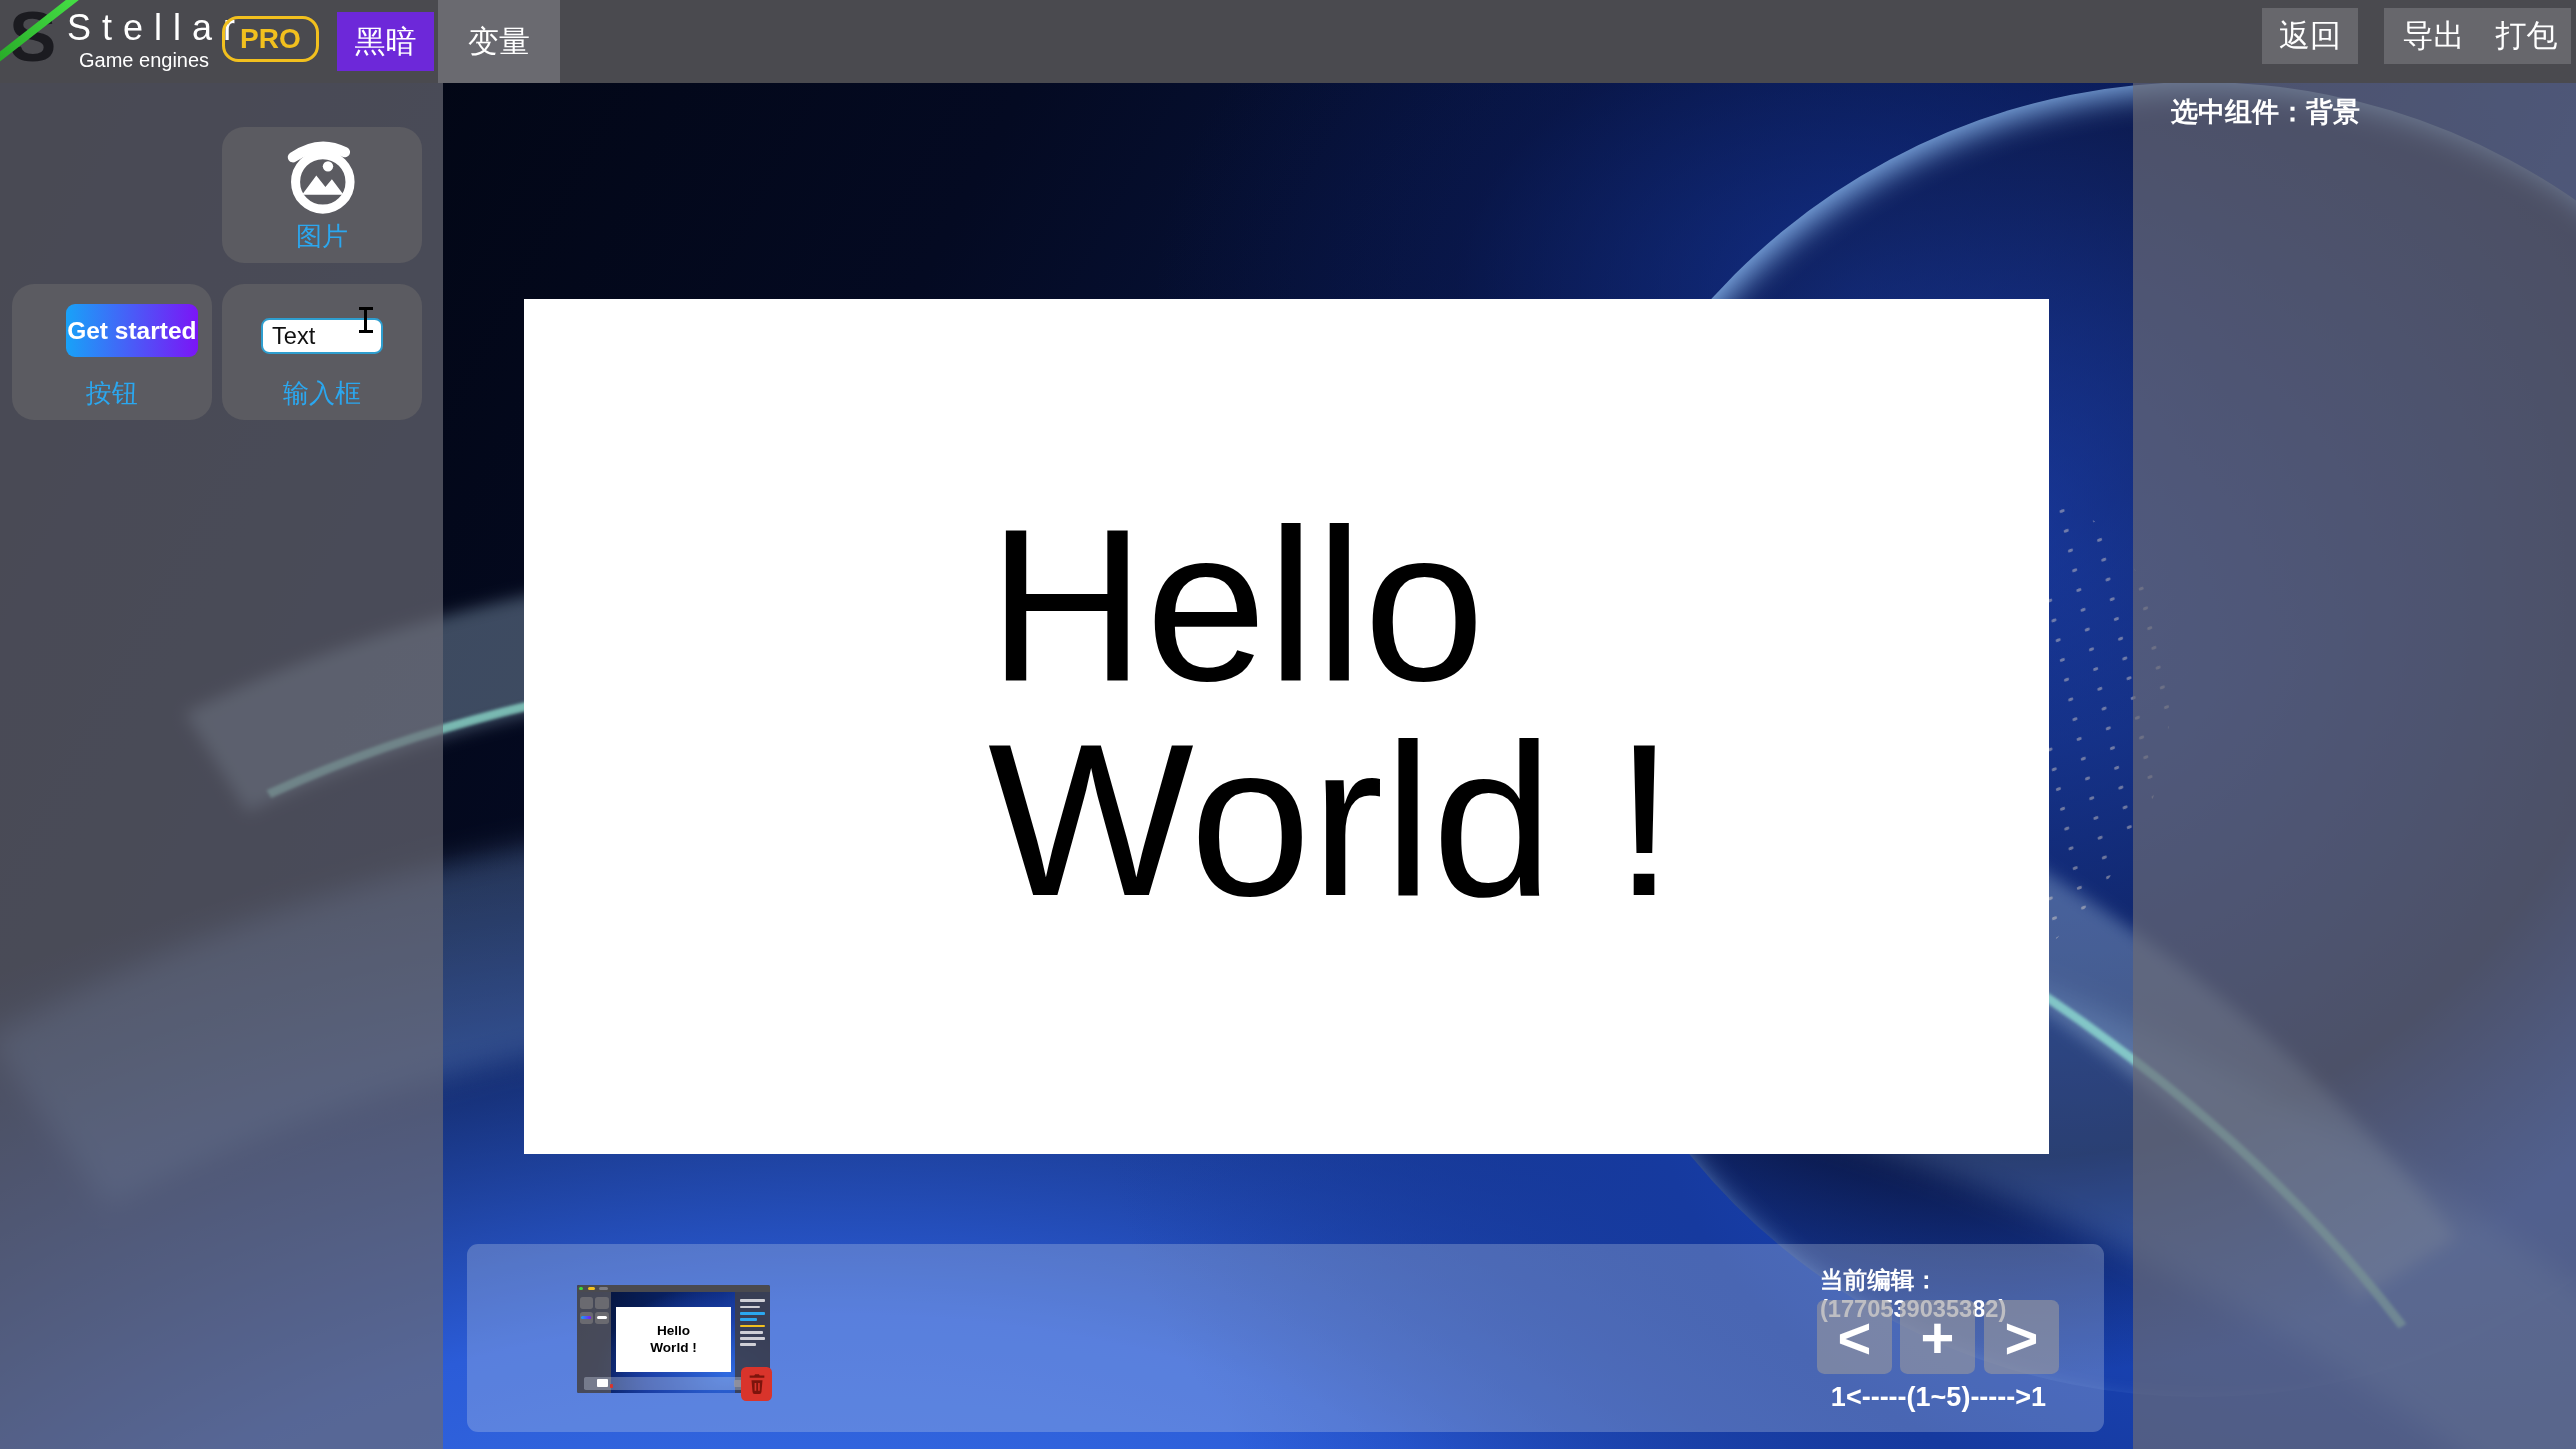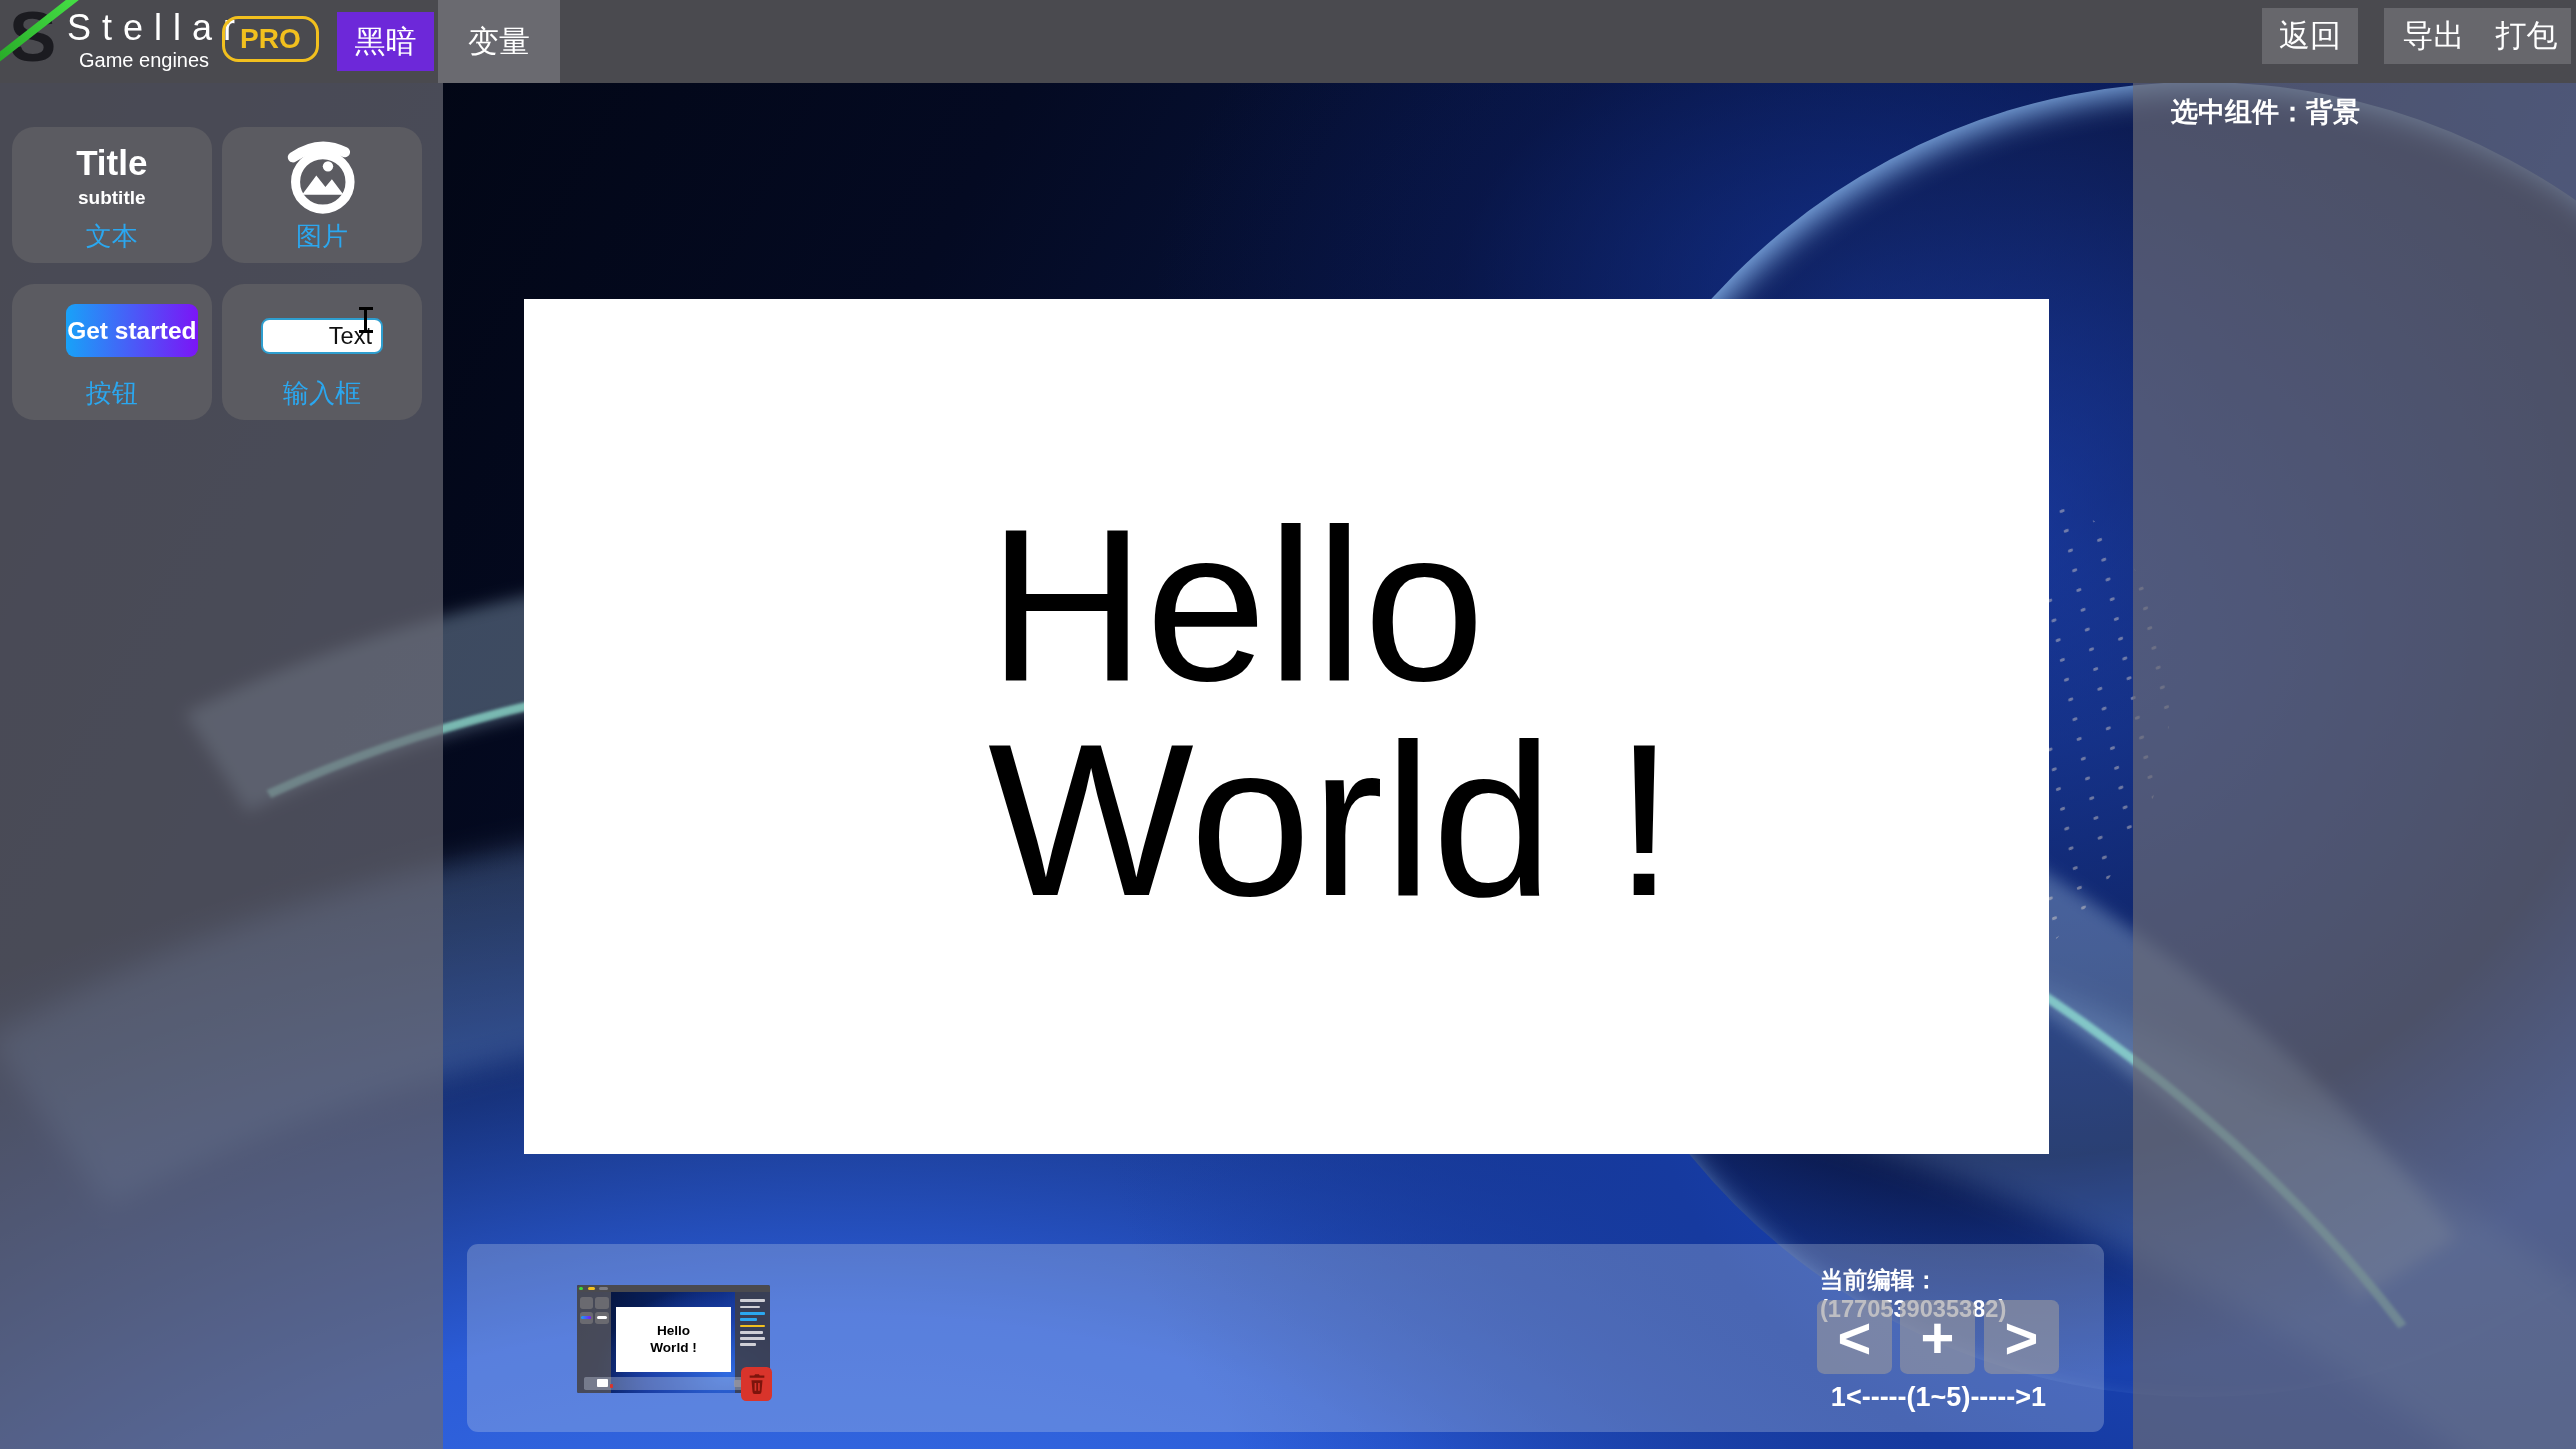--- a/index.html
+++ b/index.html
@@ -63,21 +63,21 @@
   .c-btn   { left:11.8px;  top:284px; }
   .c-input { left:222px; top:284px; }
   .prev-title { position:absolute; left:0; right:0; top:16.3px; text-align:center; color:#fff; font-size:35px; font-weight:bold; }
   .prev-sub   { position:absolute; left:0; right:0; top:60px; text-align:center; color:#fff; font-size:19px; font-weight:bold; }
   .img-icon { position:absolute; left:58px; top:12.7px; }
   .gs-btn { position:absolute; left:54px; top:20px; width:132px; height:53px; border-radius:9px;
     background:linear-gradient(90deg,#18a2f8,#7b15f6); color:#fff; font-size:24.5px; font-weight:bold;
     text-align:center; line-height:53px; border:none; }
   .inp-prev { position:absolute; left:39px; top:34px; width:122px; height:36px; border-radius:8.2px;
     border:2.7px solid #2e9ecf; background:#fff; color:#111; font-size:23.6px; padding:0 9px;
-    font-family:"Liberation Sans", sans-serif;text-align:right; }
+    font-family:"Liberation Sans", sans-serif; }
   .ibeam { position:absolute; left:137px; top:23px; width:12.7px; height:27px; z-index:12; }
   .ibeam:before { content:""; position:absolute; left:5.4px; top:1.8px; width:2.7px; height:23.6px; background:#000; }
   .ibeam:after  { content:""; position:absolute; left:0; top:0; width:13.6px; height:2.7px; background:#000;
     box-shadow:0 23px 0 #000; }
 
   
   .slide { position:absolute; left:524px; top:299px; width:1525px; height:855px; background:#fff; z-index:5; }
   .slide-text { position:absolute; left:464px; top:198px; color:#000; font-size:218px; line-height:215px;
     font-weight:400; white-space:pre; }
 
@@ -151,25 +151,20 @@
     <div class="brand">Stellar</div>
     <div class="tagline">Game engines</div>
     <div class="badge">PRO</div>
     <div class="tab tab-dark">黑暗</div>
     <div class="tab tab-var">变量</div>
     <div class="actbtn act-back">返回</div>
     <div class="actbtn act-exp">导出</div>
     <div class="actbtn act-pack">打包</div>
   </div>
 
-  <div class="card c-text">
-    <div class="prev-title">Title</div>
-    <div class="prev-sub">subtitle</div>
-    <div class="clabel">文本</div>
-  </div>
 
   <div class="card c-btn">
     <button class="gs-btn">Get started</button>
     <div class="clabel">按钮</div>
   </div>
 
   <div class="card c-img">
     <span class="img-icon">
       <svg width="83" height="76" viewBox="0 0 64 58">
         <circle cx="33" cy="32" r="21" fill="none" stroke="#fff" stroke-width="7"></circle>

